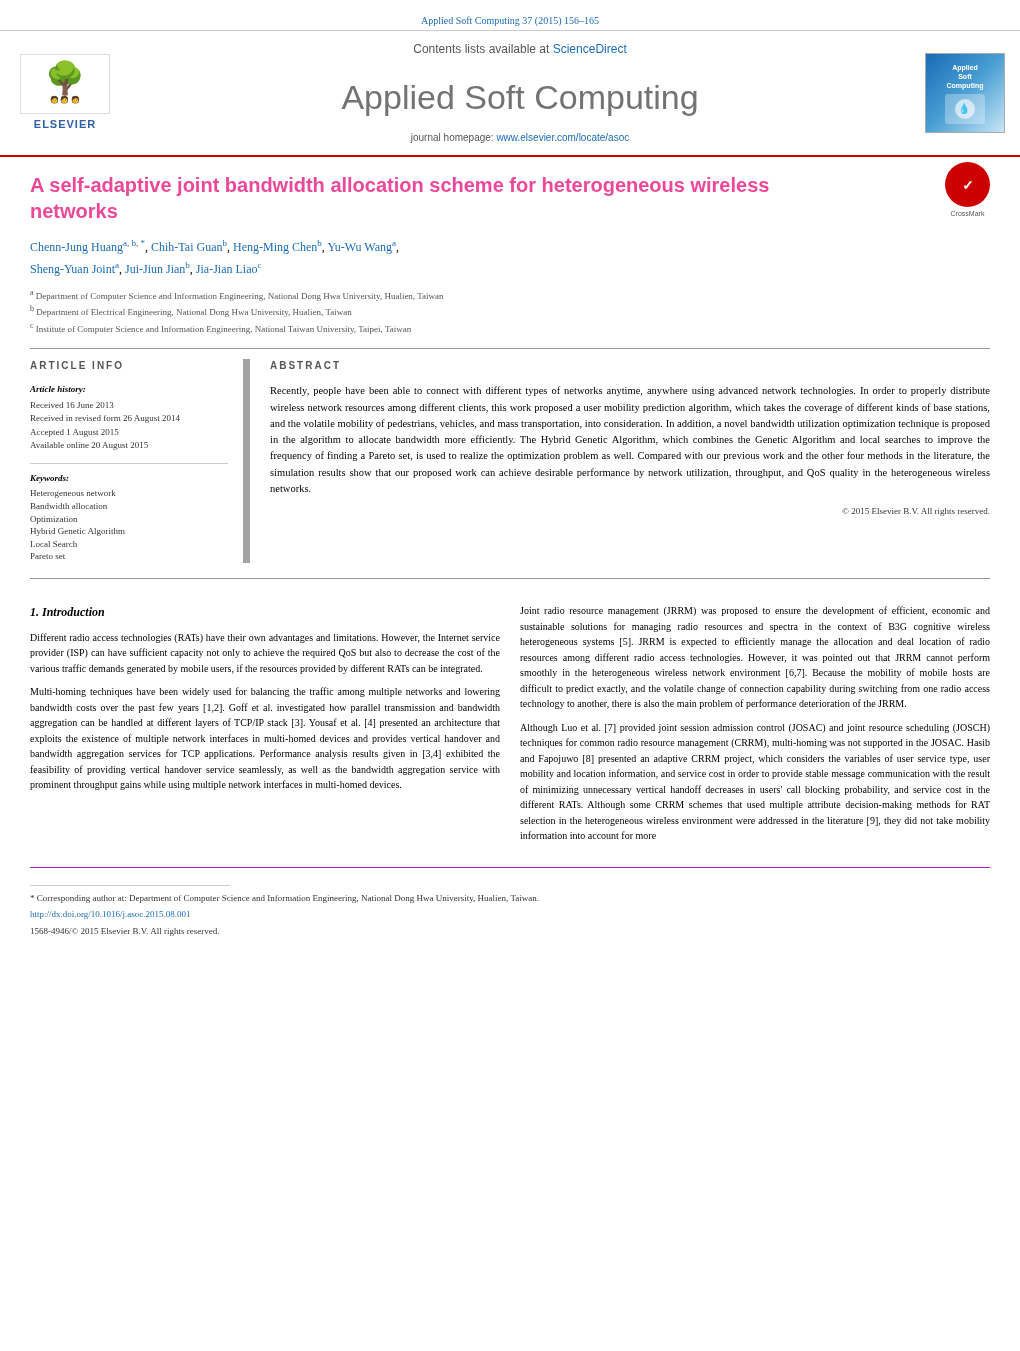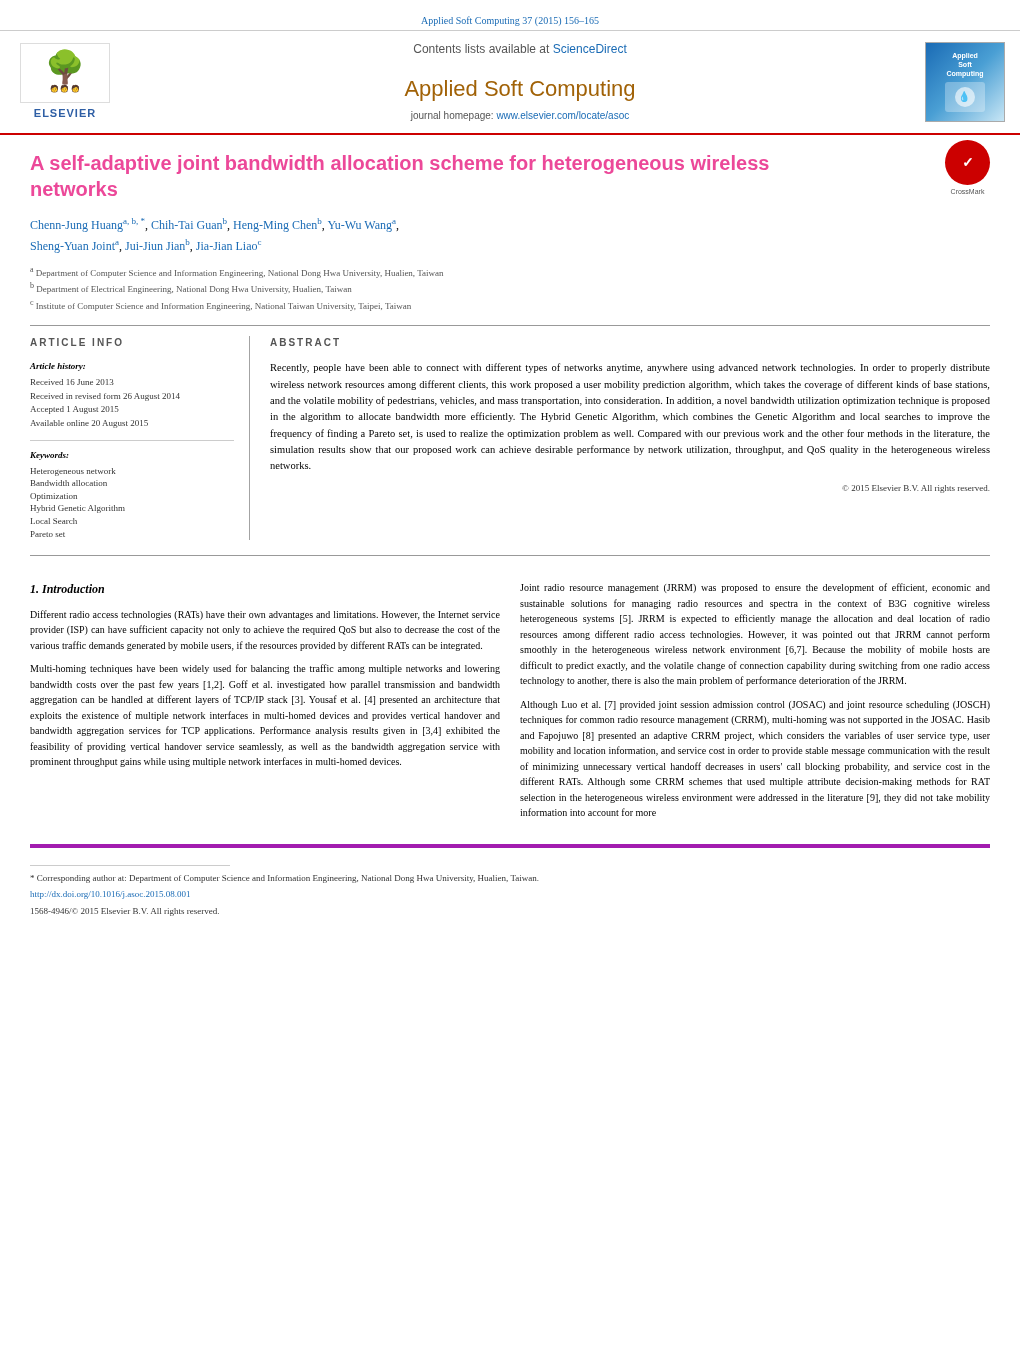--- a/index.html
+++ b/index.html
@@ -66,25 +66,25 @@
       font-size: 12px;
       color: #555;
       margin-bottom: 16px;
       font-family: Arial, sans-serif;
     }
     .contents-available a {
       color: #1a6bb5;
       text-decoration: none;
     }
     .journal-title-main {
-      font-size: 22px;
+      font-size: 34px;
       font-weight: normal;
-      color: #a16207;
-      font-family: Arial, sans-serif;
-      margin-bottom: 4px;
+      color: #737373;
+      font-family: Arial, sans-serif;
+      margin-bottom: 10px;
     }
     .journal-homepage {
       font-size: 10px;
       color: #555;
       font-family: Arial, sans-serif;
     }
     .journal-homepage a {
       color: #1a6bb5;
       text-decoration: none;
     }
@@ -176,21 +176,21 @@
     
     .two-col-section {
       display: flex;
       gap: 20px;
       margin-top: 10px;
     }
 
     .article-info-col {
       width: 220px;
       min-width: 220px;
-      border-right: 1px solid #a3a3a3;
+      border-right: 7px solid #a3a3a3;
       padding-right: 15px;
     }
 
     .col-header {
       font-size: 10px;
       font-weight: bold;
       letter-spacing: 2px;
       text-transform: uppercase;
       color: #555;
       margin-bottom: 10px;
@@ -264,21 +264,21 @@
     .body-paragraph {
       margin-bottom: 8px;
       font-size: 10px;
       line-height: 1.55;
       text-align: justify;
     }
 
     
     .footnote-area {
       margin-top: 15px;
-      border-top: 4px solid #a21caf;
+      border-top: 1px solid #a21caf;
       padding-top: 17px;
       font-size: 9px;
       color: #333;
       line-height: 1.5;
     }
     .footnote-line {
       margin-bottom: 3px;
     }
     .doi-link {
       color: #1a6bb5;

